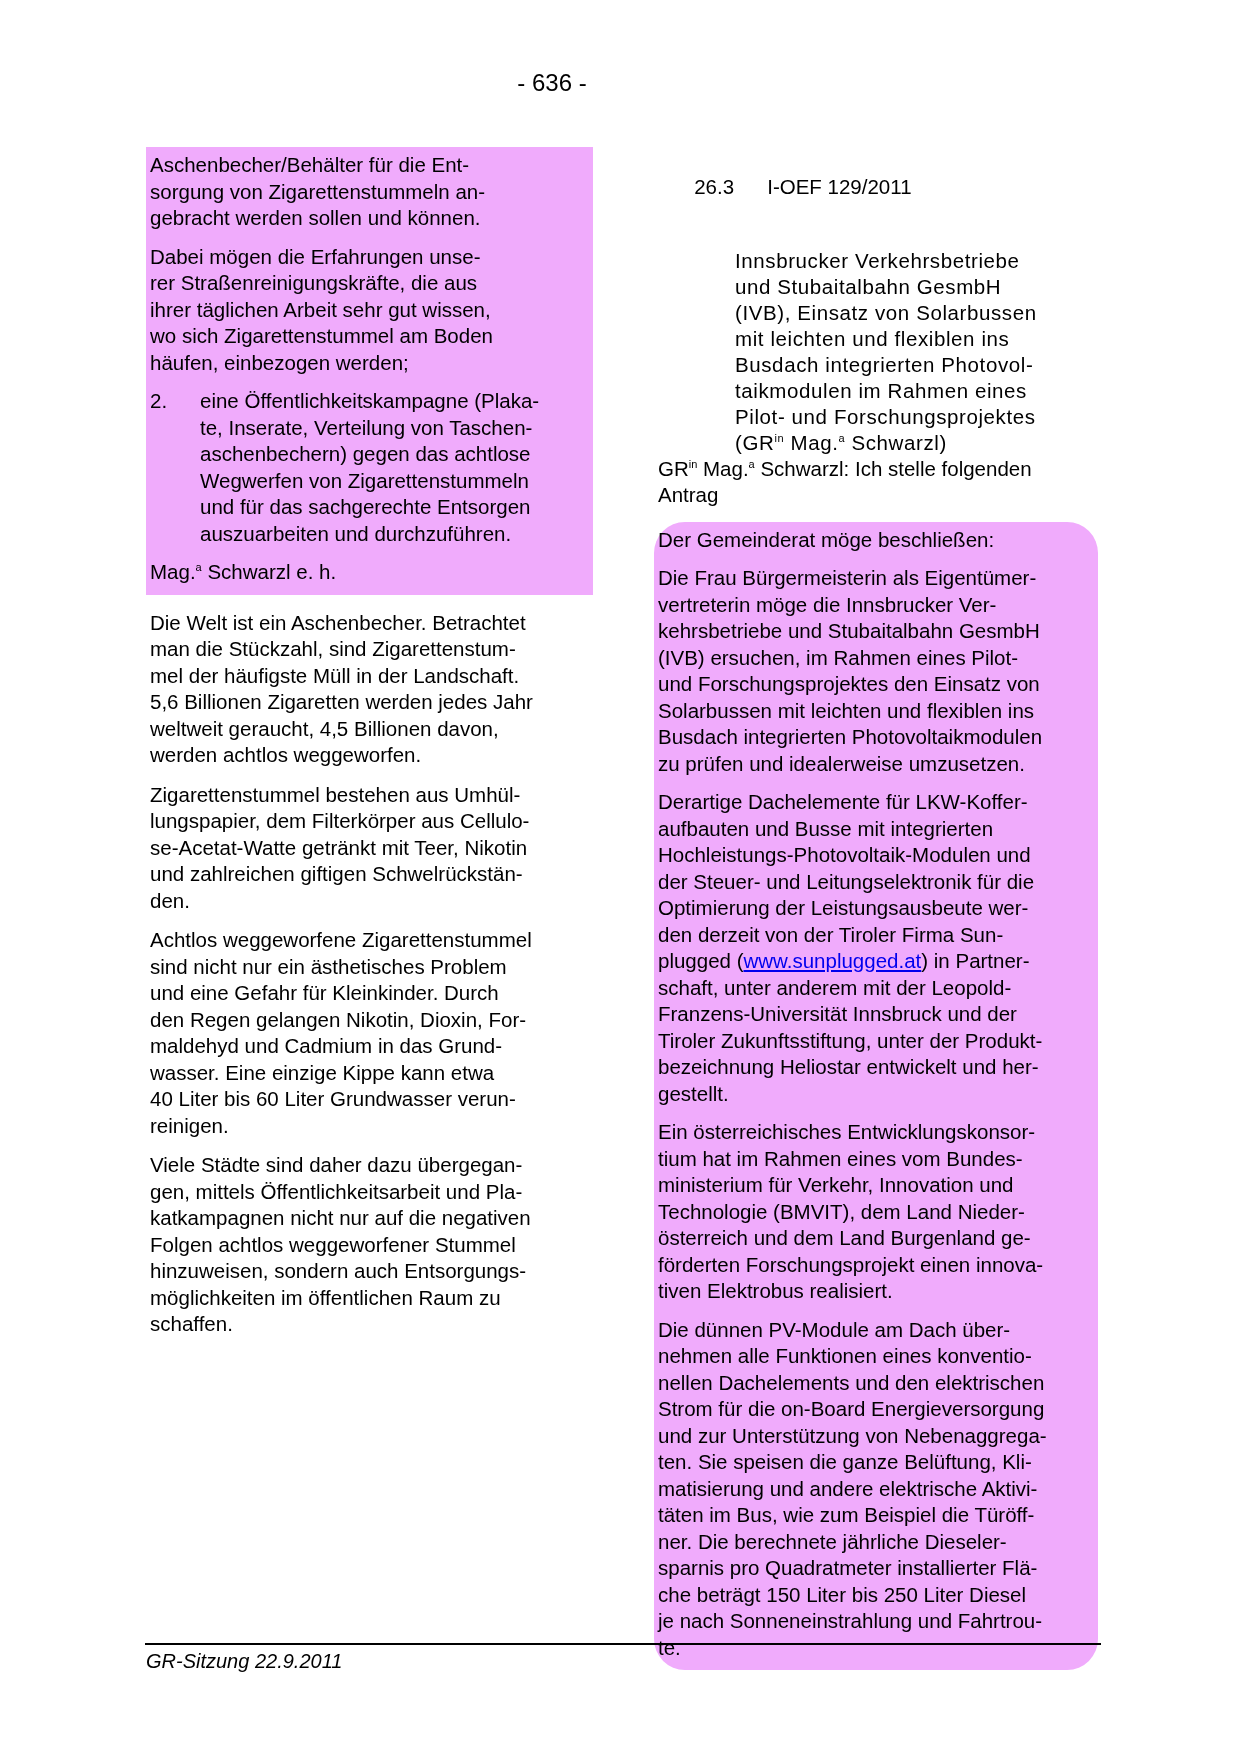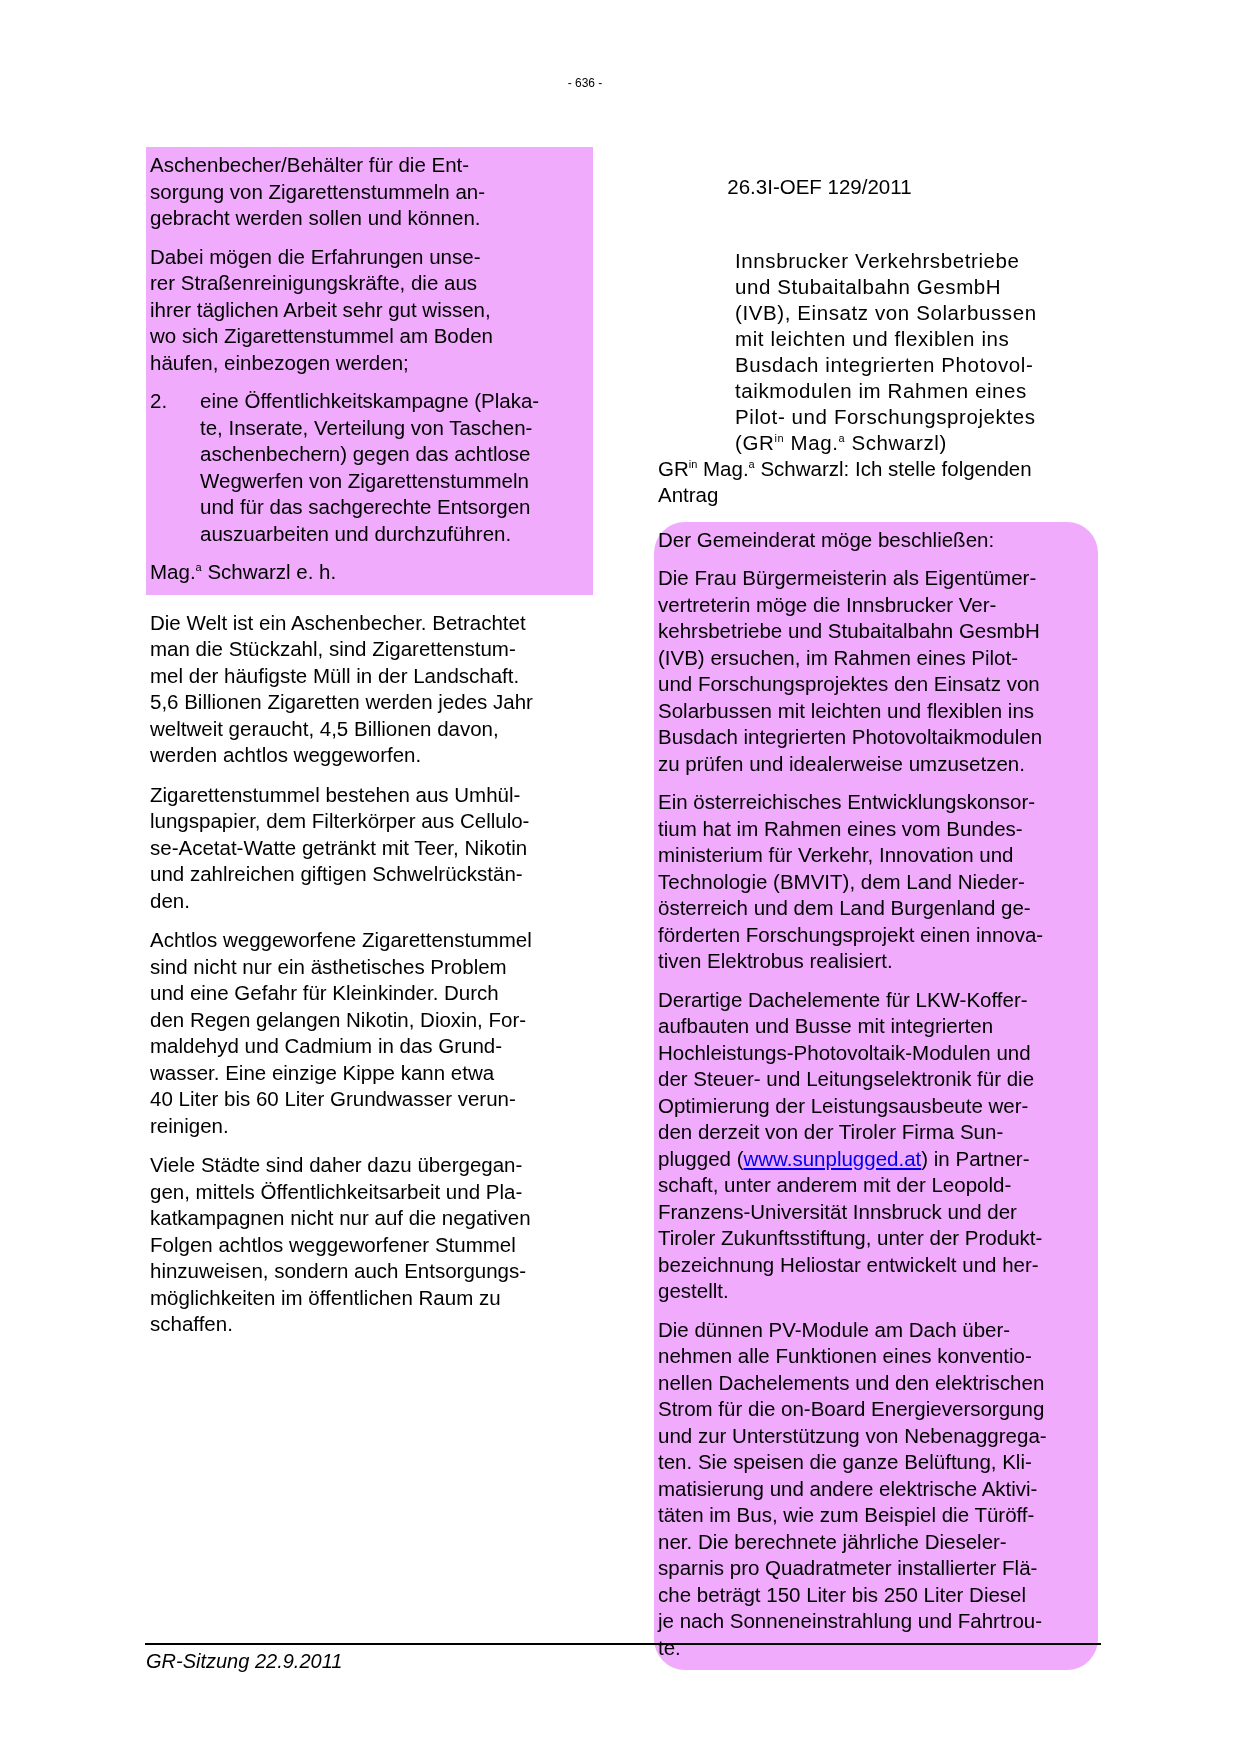--- a/index.html
+++ b/index.html
@@ -12,23 +12,22 @@
     font-family: "Liberation Sans", sans-serif;
     color: #000;
     font-size: 20.5px;
     line-height: 26.5px;
     overflow: hidden;
   }
   .page-number {
     position: absolute;
     top: 70px; left: 0; width: 1104px;
     text-align: center;
-    font-size: 12px;
+    font-size: 24px;
     white-space: pre;
-    margin-left: 33px;
   }
   .col { position: absolute; top: 147px; }
   .col-left  { left: 146px; width: 447px; }
   .col-right { left: 654px; width: 444px; }
 
   .highlight { background: #f0abfc; }
   .block1 { padding: 5px 4px 9px 4px; }
   .block2 { margin-top: 13px; padding: 5px 4px 9px 4px; border-radius: 31px; }
 
   .page p { margin: 0 0 12px 0; white-space: pre; }
@@ -37,21 +36,21 @@
   .indent { margin-left: 50px; }
   .num-item { display: flex; margin-bottom: 12px; }
   .num { flex: none; width: 50px; white-space: pre; }
   .num-text { white-space: pre; }
   .sig { margin-bottom: 0; }
 
   .plain-paras { margin-top: 15px; padding-left: 4px; }
   .plain-paras p { margin-bottom: 13px; }
 
   .item-head { padding-left: 6px; white-space: pre; }
-  .item-num { display: inline-block; width: 73px; text-align: right; }
+  .item-num { display: inline-block; width: 73px; }
   .item-title {
     margin: 21px 0 0 81px;
     line-height: 26px;
     letter-spacing: 0.6px;
     white-space: pre;
   }
   .speaker { margin: 6px 0 0 0; padding-left: 4px; white-space: pre; }
 
   sup { font-size: 11px; line-height: 0; }
 
@@ -153,39 +152,39 @@
     <div class="highlight block2">
       <p>Der Gemeinderat möge beschließen:</p>
       <p>Die Frau Bürgermeisterin als Eigentümer-
 vertreterin möge die Innsbrucker Ver-
 kehrsbetriebe und Stubaitalbahn GesmbH
 (IVB) ersuchen, im Rahmen eines Pilot-
 und Forschungsprojektes den Einsatz von
 Solarbussen mit leichten und flexiblen ins
 Busdach integrierten Photovoltaikmodulen
 zu prüfen und idealerweise umzusetzen.</p>
-      <p>Ein österreichisches Entwicklungskonsor-
-tium hat im Rahmen eines vom Bundes-
-ministerium für Verkehr, Innovation und
-Technologie (BMVIT), dem Land Nieder-
-österreich und dem Land Burgenland ge-
-förderten Forschungsprojekt einen innova-
-tiven Elektrobus realisiert.</p>
       <p><span>Derartige Dachelemente für LKW-Koffer-
 aufbauten und Busse mit integrierten
 Hochleistungs-Photovoltaik-Modulen und
 der Steuer- und Leitungselektronik für die
 Optimierung der Leistungsausbeute wer-
 den derzeit von der Tiroler Firma Sun-
 plugged (</span><a class="link">www.sunplugged.at</a><span>) in Partner-
 schaft, unter anderem mit der Leopold-
 Franzens-Universität Innsbruck und der
 Tiroler Zukunftsstiftung, unter der Produkt-
 bezeichnung Heliostar entwickelt und her-
 gestellt.</span></p>
+      <p>Ein österreichisches Entwicklungskonsor-
+tium hat im Rahmen eines vom Bundes-
+ministerium für Verkehr, Innovation und
+Technologie (BMVIT), dem Land Nieder-
+österreich und dem Land Burgenland ge-
+förderten Forschungsprojekt einen innova-
+tiven Elektrobus realisiert.</p>
       <p>Die dünnen PV-Module am Dach über-
 nehmen alle Funktionen eines konventio-
 nellen Dachelements und den elektrischen
 Strom für die on-Board Energieversorgung
 und zur Unterstützung von Nebenaggrega-
 ten. Sie speisen die ganze Belüftung, Kli-
 matisierung und andere elektrische Aktivi-
 täten im Bus, wie zum Beispiel die Türöff-
 ner. Die berechnete jährliche Dieseler-
 sparnis pro Quadratmeter installierter Flä-

